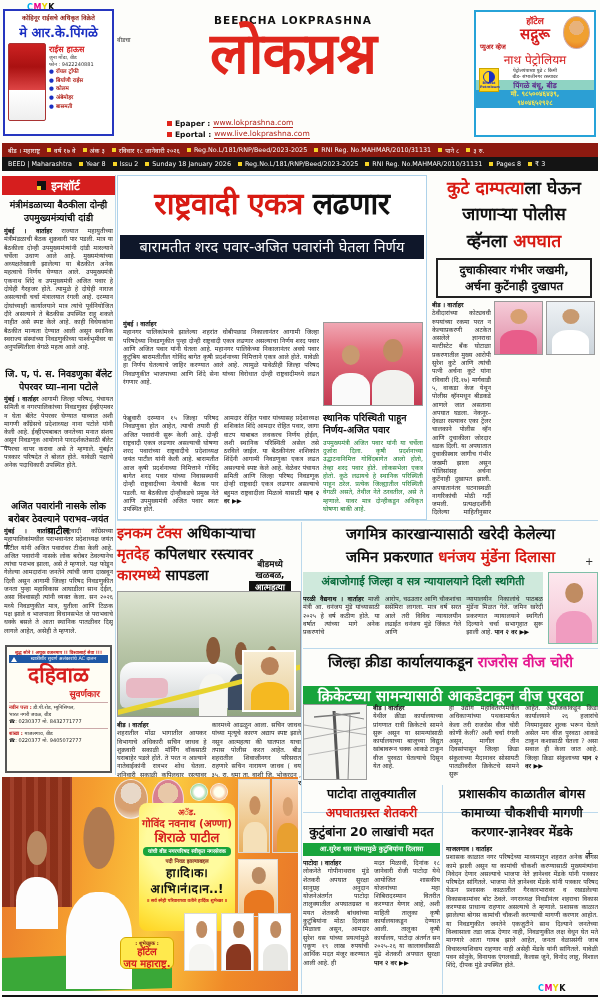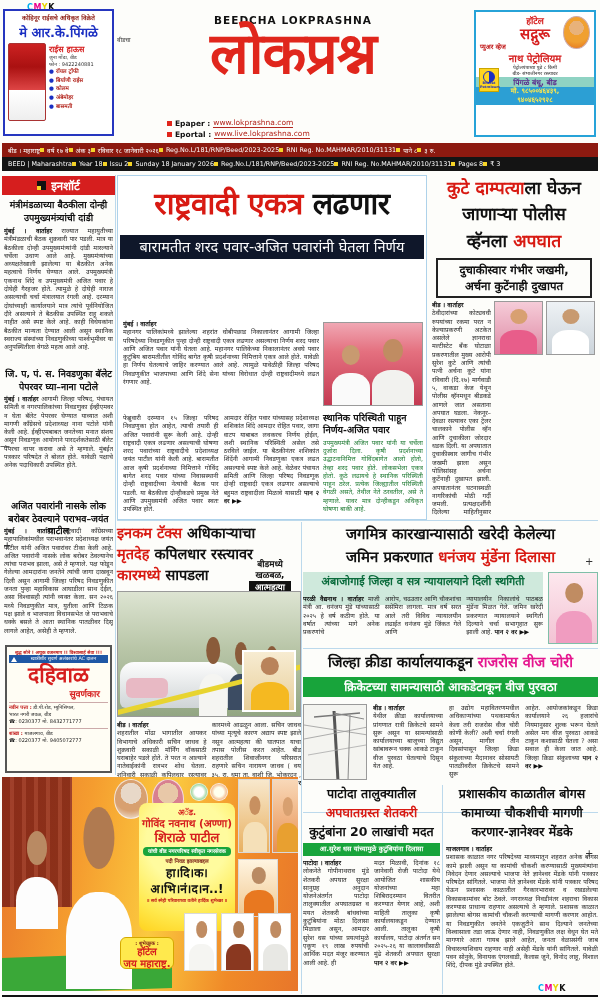--- a/index.html
+++ b/index.html
@@ -24,36 +24,36 @@
   .rice-bag{width:38px;height:78px;border:1px solid #a33;background:linear-gradient(180deg,#c22 0%,#a11 30%,#d44 60%,#fff 61%,#eee 100%);border-radius:2px;flex:0 0 auto}
   .rice-shop{color:#d61e1e;font-weight:bold;font-size:8px}
   .rice-small{font-size:5px;color:#333;line-height:1.3}
   .rice-item{font-size:5.6px;color:#b3261e;font-weight:bold;line-height:1.55}
   .rice-item .bullet{color:#1b2fc2;margin-right:2px}
   .hotel-ad{border:2px solid #27a3d8;background:#fff;text-align:center;overflow:hidden}
   .hotel-l1{color:#d61e1e;font-weight:bold;font-size:9px;margin-top:2px}
   .hotel-l2{color:#d61e1e;font-weight:bold;font-size:15px;line-height:1}
   .hotel-oval{position:absolute;right:4px;top:4px;width:27px;height:33px;border-radius:50%;background:radial-gradient(circle at 50% 35%,#e8b27a 0 30%,#f0a030 31% 60%,#e3701e 100%);border:1px solid #caa}
   .hotel-l3{color:#c01616;font-weight:bold;font-size:6.5px;text-align:left;padding-left:4px}
-  .hotel-l4{color:#d61e1e;font-weight:bold;font-size:10px}
+  .hotel-l4{color:#d61e1e;font-weight:normal;font-size:12px}
   .bp{position:absolute;left:3px;top:56px;width:20px;height:24px;background:#ffd520;border:1px solid #caa500;font-size:3.4px;color:#1b2fc2;font-weight:bold;line-height:1.1;padding-top:13px}
   .bp::before{content:"";position:absolute;top:2px;left:50%;transform:translateX(-50%);width:10px;height:10px;border-radius:50%;background:conic-gradient(#1b2fc2 0 50%,#ffd520 50% 100%);border:1px solid #1b2fc2}
   .hotel-small{font-size:4.8px;color:#222;line-height:1.25}
   .hotel-band-y{background:#8fd3c3;color:#5b2a8c;font-weight:bold;font-size:7.5px}
   .hotel-band-b{background:#2c9fd4;color:#ffe84d;font-weight:bold;font-size:6.8px;line-height:1.3}
   
   .mast-en{font-size:10.5px;font-weight:bold;letter-spacing:1px;color:#111;text-align:center}
   .mast-title{font-size:57px;font-weight:800;color:#e0261c;text-align:center;line-height:.95;letter-spacing:-1px}
   .mast-city{font-size:6px;color:#333}
   .url-row{display:flex;align-items:center;gap:3px;font-size:7.5px}
   .url-row .sq{width:5px;height:5px;background:#e0261c;flex:0 0 auto}
   .url-row .lbl{font-weight:bold;color:#111}
   .url-row .url{color:#b3261e;border-bottom:1px solid #b3261e}
   
-  .bar{display:flex;align-items:center;color:#fff;font-size:6.4px;padding:0 6px;white-space:nowrap}
+  .bar{display:flex;align-items:center;gap:7px;color:#fff;font-size:6.4px;padding:0 6px;white-space:nowrap}
   .bar .item{display:flex;align-items:center;gap:3px}
   .bar .item::before{content:"";width:4px;height:4px;background:#f5d327}
   .bar .item.first::before{display:none}
   .bar-m{background:#8d1a10}
   .bar-e{background:#141414}
   
   .inshort-h{background:#d61e1e;color:#fff;font-weight:bold;font-size:11.5px;display:flex;align-items:center;justify-content:center;gap:5px}
   .inshort-h .ic{width:9px;height:9px;background:#111;position:relative}
   .inshort-h .ic::after{content:"";position:absolute;left:0;bottom:0;width:4px;height:4px;background:#f5d327}
   .lhead{font-weight:bold;font-size:9.3px;line-height:1.35;text-align:center;color:#111}
@@ -204,21 +204,21 @@
       </span>
     <span class="item">
         <span>३ रु.</span>
       </span>
   </div>
   <div class="b bar bar-e" style="left:2px;top:157px;width:596px;height:14px">
     <span class="item first">
         <span>BEED | Maharashtra</span>
       </span>
     <span class="item">
-        <span>Year 18</span>
+        <span>Year 8</span>
       </span>
     <span class="item">
         <span>Issu 2</span>
       </span>
     <span class="item">
         <span>Sunday 18 January 2026</span>
       </span>
     <span class="item">
         <span>Reg.No.L/181/RNP/Beed/2023-2025</span>
       </span>
@@ -361,21 +361,21 @@
       <div class="jt"><span class="dl">परळी वैद्यनाथ । वार्ताहर</span> <span>माजी मंत्री आ. धनंजय मुंडे यांच्यासाठी २०२५ हे वर्ष कठीण होते. या वर्षात त्यांच्या मागे अनेक प्रकरणांचे</span></div>
       <div class="jt">आरोप, चढउतार आणि चौकशांचा ससेमिरा लागला. मात्र वर्ष सरत आले तरी विविध न्यायालयीन लढाईत धनंजय मुंडे जिंकत गेले आणि</div>
       <div class="jt"><span>न्यायालयीन निकालांचे पाठबळ मुंडेंना मिळत गेले. जमिन खरेदी प्रकरणात न्यायालयाने स्थगिती दिल्याने चर्चा सभागृहात सुरू झाली आहे. </span><span class="cont">पान २ वर ▶▶</span></div>
     </div>
   </div>
 
   <div class="b" style="left:303px;top:652px;width:295px;height:158px">
     <div class="t-h">
       <span>जिल्हा क्रीडा कार्यालयाकडून </span><span class="mag">राजरोस वीज चोरी</span>
     </div>
-    <div class="green-band" style="margin-top:5px;font-size:12px;line-height:20px">क्रिकेटच्या सामन्यासाठी आकडेटाकून वीज पुरवठा</div>
+    <div class="green-band" style="margin-top:14px;font-size:15px;line-height:20px">क्रिकेटच्या सामन्यासाठी आकडेटाकून वीज पुरवठा</div>
     <div class="photo" style="left:0;top:52px;width:64px;height:76px;background:#f4f4f0">
       <svg width="64" height="76" viewBox="0 0 64 76">
         <line x1="30" y1="6" x2="34" y2="76" stroke="#555" stroke-width="3"></line>
         <line x1="10" y1="12" x2="56" y2="8" stroke="#777" stroke-width="1.5"></line>
         <line x1="30" y1="8" x2="60" y2="14" stroke="#888" stroke-width="1"></line>
         <line x1="0" y1="20" x2="64" y2="30" stroke="#999" stroke-width=".8"></line>
         <line x1="0" y1="34" x2="64" y2="22" stroke="#999" stroke-width=".8"></line>
         <line x1="4" y1="50" x2="62" y2="40" stroke="#aaa" stroke-width=".8"></line>
         <line x1="46" y1="10" x2="44" y2="76" stroke="#888" stroke-width="1"></line>
       </svg>

